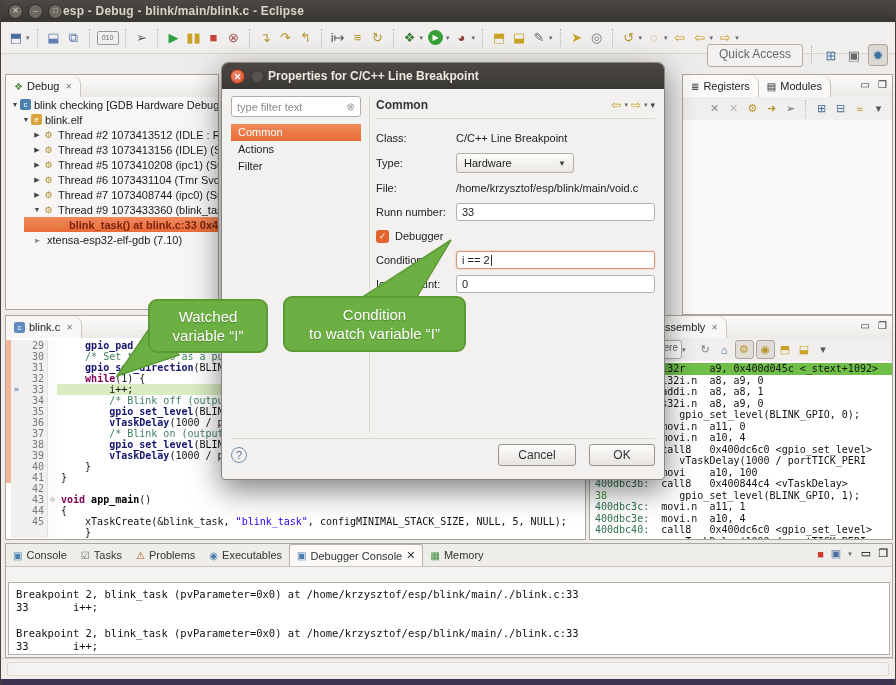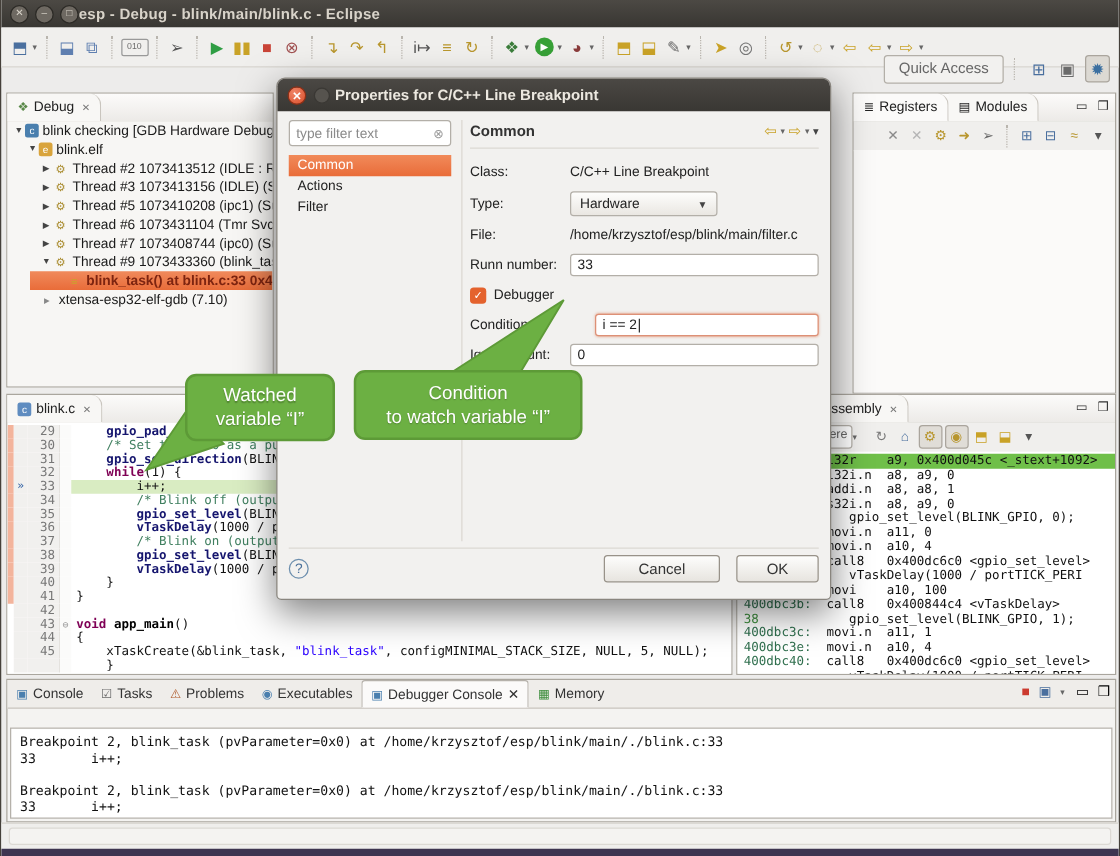--- a/index.html
+++ b/index.html
@@ -104,31 +104,31 @@
   .dlg-sec-icons{color:#c9a227;font-size:12px;font-weight:normal;display:flex;gap:3px;align-items:center;}
   .dlg-sec-icons .dd{color:#666;font-size:7px;}
   .dlg-sec-line{border-top:1px solid #dcd9d3;margin:4px 0 10px;}
   .frow{display:flex;align-items:center;margin-bottom:6px;font-size:11px;color:#222;min-height:18px;}
   .flabel{width:80px;flex:none;}
   .fcombo{width:118px;height:20px;border:1px solid #b3afa8;border-radius:3px;box-sizing:border-box;
           background:linear-gradient(#fdfdfc,#eae7e2);display:flex;align-items:center;justify-content:space-between;padding:0 7px;}
   .fcombo .dd{font-size:8px;color:#444;}
   .finput{flex:1;height:18px;border:1px solid #b3afa8;border-radius:3px;background:#fff;display:flex;
           align-items:center;padding:0 5px;box-sizing:border-box;}
-  .finput.focus{border-color:#dd9076;box-shadow:0 0 2px rgba(221,124,86,.55);margin-left:20px;}
+  .finput.focus{border-color:#dd9076;box-shadow:0 0 2px rgba(221,124,86,.55);}
   .caret{display:inline-block;width:1px;height:11px;background:#333;margin-left:1px;}
   .fcheck{width:13px;height:13px;border-radius:3px;background:#e4622d;color:#fff;font-size:9px;line-height:13px;
           text-align:center;margin-right:6px;flex:none;}
   .dlg-bottom{position:absolute;left:9px;right:9px;bottom:8px;height:32px;border-top:1px solid #dcd9d3;
               display:flex;align-items:center;}
   .help-circle{width:16px;height:16px;border-radius:50%;border:1px solid #6d8fae;color:#4a7099;font-size:11px;
                text-align:center;line-height:15px;box-sizing:border-box;}
   .btn{height:22px;border:1px solid #989289;border-radius:3px;background:linear-gradient(#fdfdfc,#e7e4df);
        font-size:12px;color:#333;display:flex;align-items:center;justify-content:center;box-sizing:border-box;}
-  .btn.cancel{width:93px;margin-left:auto;}
+  .btn.cancel{width:78px;margin-left:auto;}
   .btn.ok{width:66px;margin-left:13px;}
   
   .callout{position:absolute;z-index:20;background:#6cb043;border:2px solid #5d9a37;border-radius:9px;color:#fff;
            font-size:15px;text-align:center;display:flex;flex-direction:column;justify-content:center;
            line-height:1.3;text-shadow:0 1px 1px rgba(0,0,0,.25);box-sizing:border-box;}
   .tailsvg{position:absolute;z-index:19;}
 </style>
 </head>
 <body>
 
@@ -454,21 +454,21 @@
       </div>
       <div class="frow">
         <span class="flabel">Type:</span>
         <span class="fcombo">
           <span>Hardware</span>
           <span class="dd">▼</span>
         </span>
       </div>
       <div class="frow">
         <span class="flabel">File:</span>
-        <span>/home/krzysztof/esp/blink/main/filter.c</span>
+        <span>/home/krzysztof/esp/blink/main/void.c</span>
       </div>
       <div class="frow">
         <span class="flabel">Runn number:</span>
         <span class="finput">
             <span>33</span>
           </span>
       </div>
       <div class="frow">
         <span class="fcheck">✓</span>
         <span>Debugger</span>

